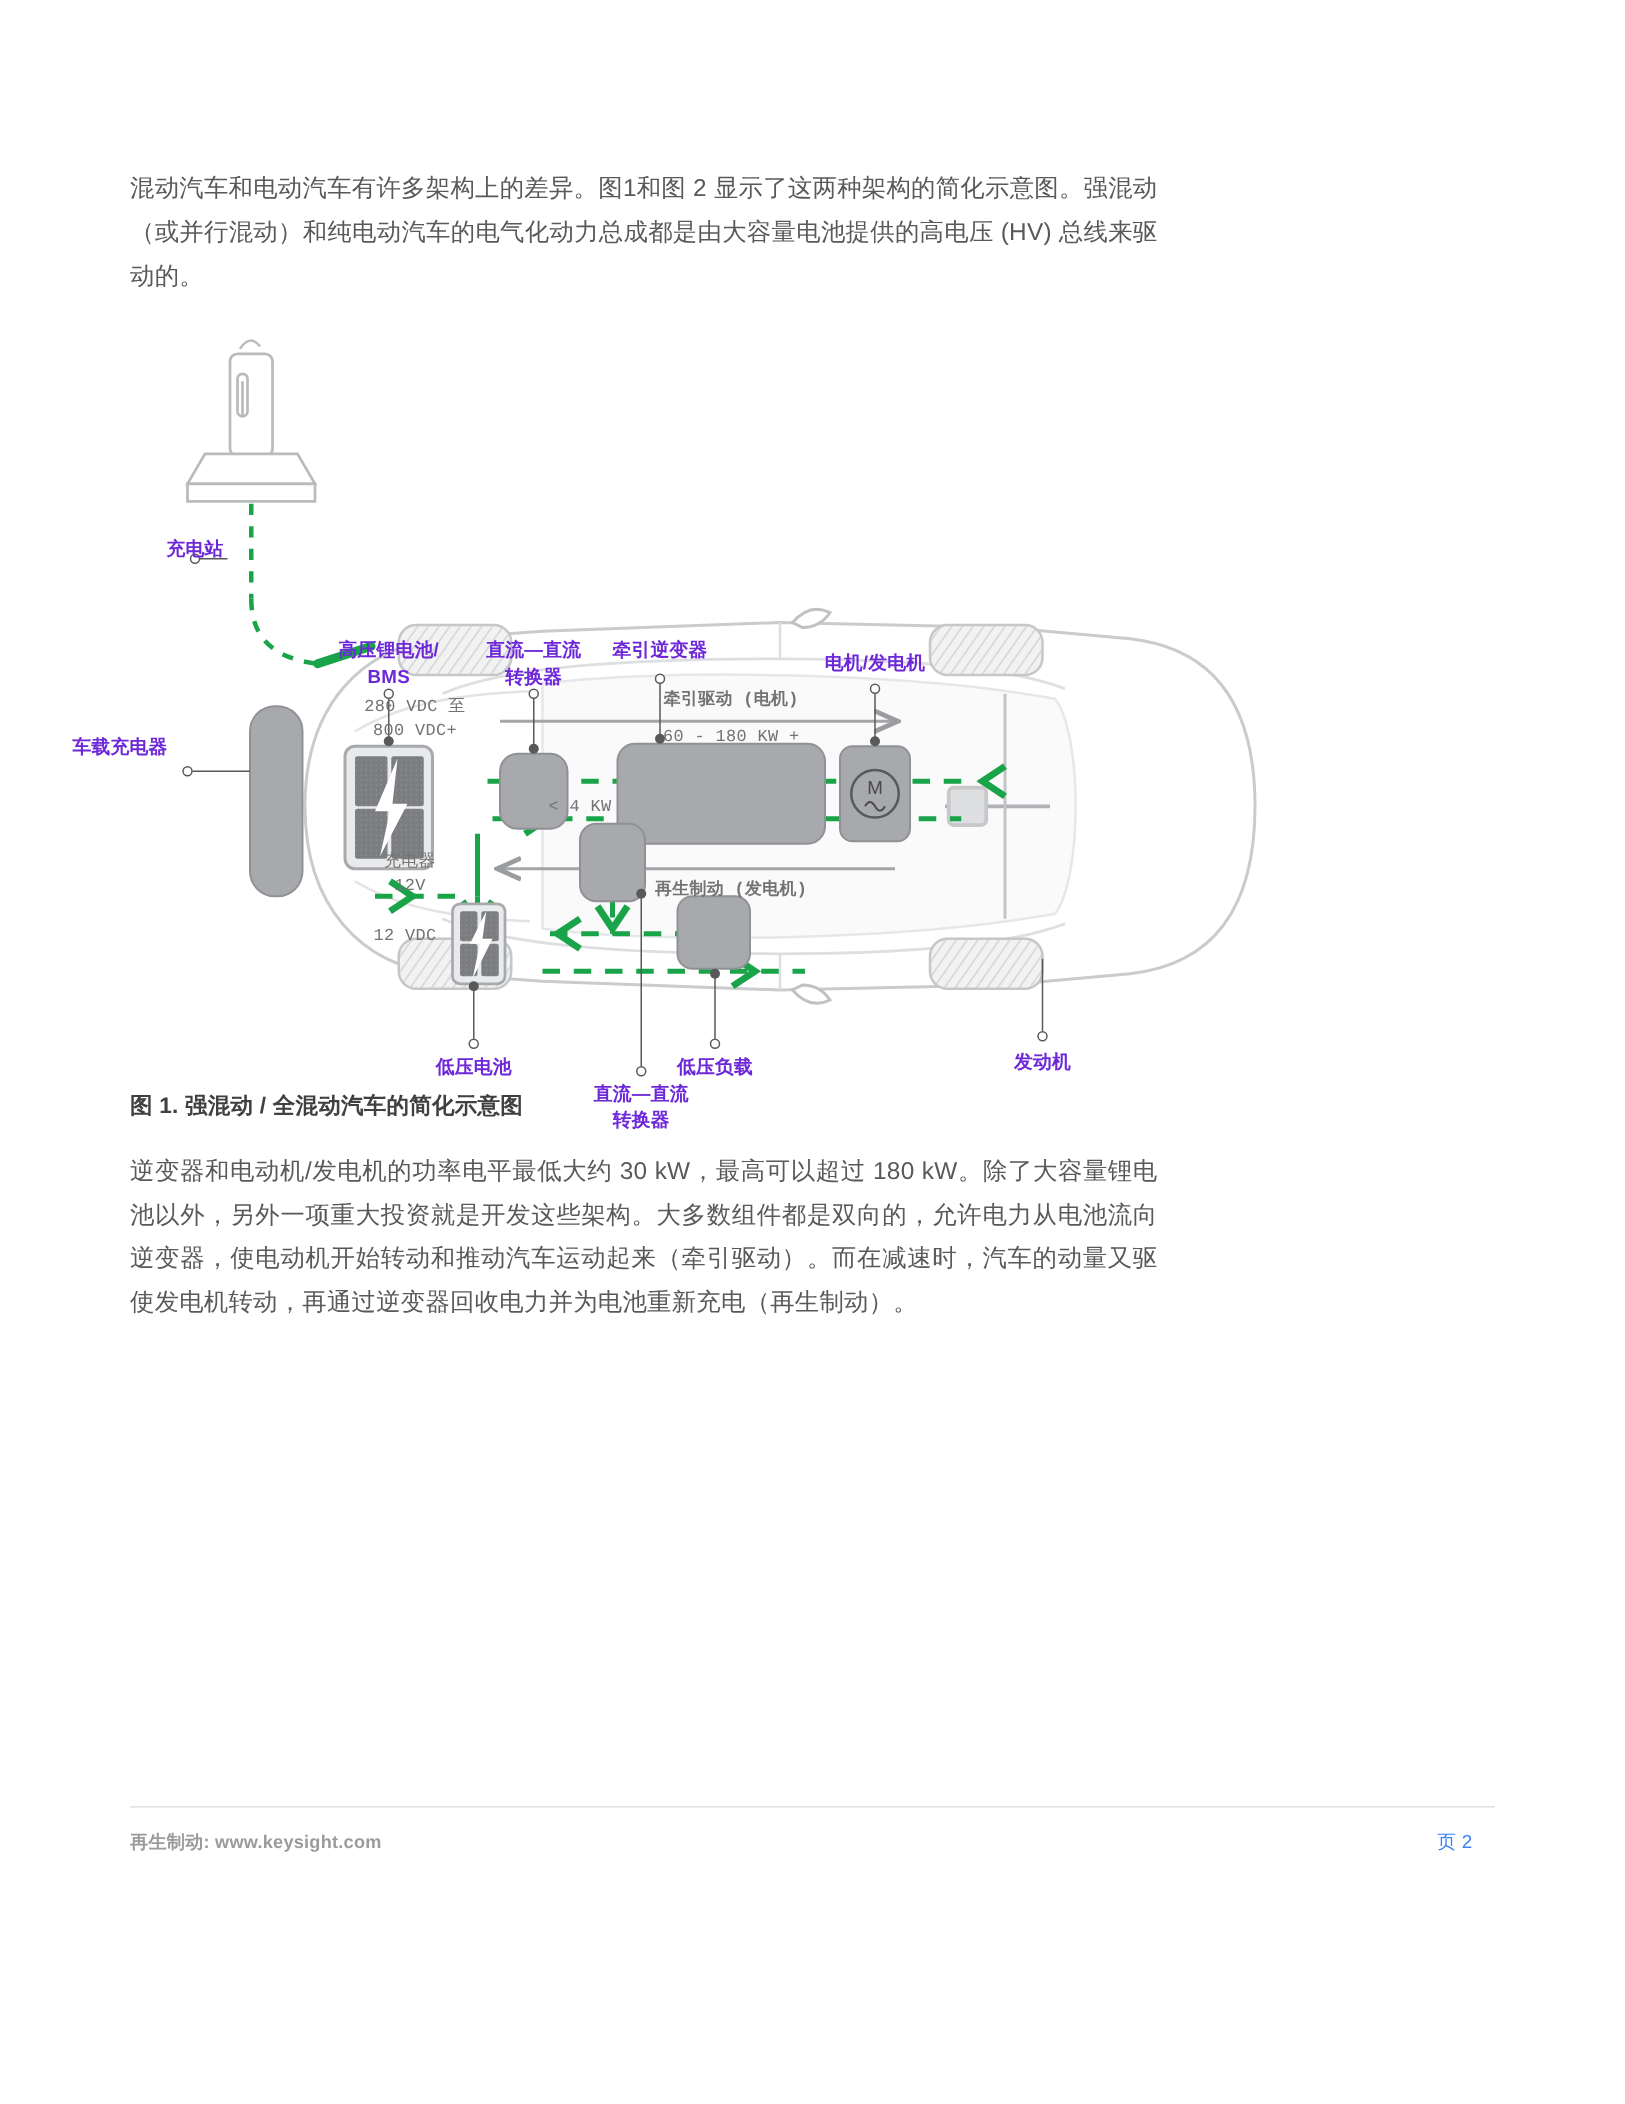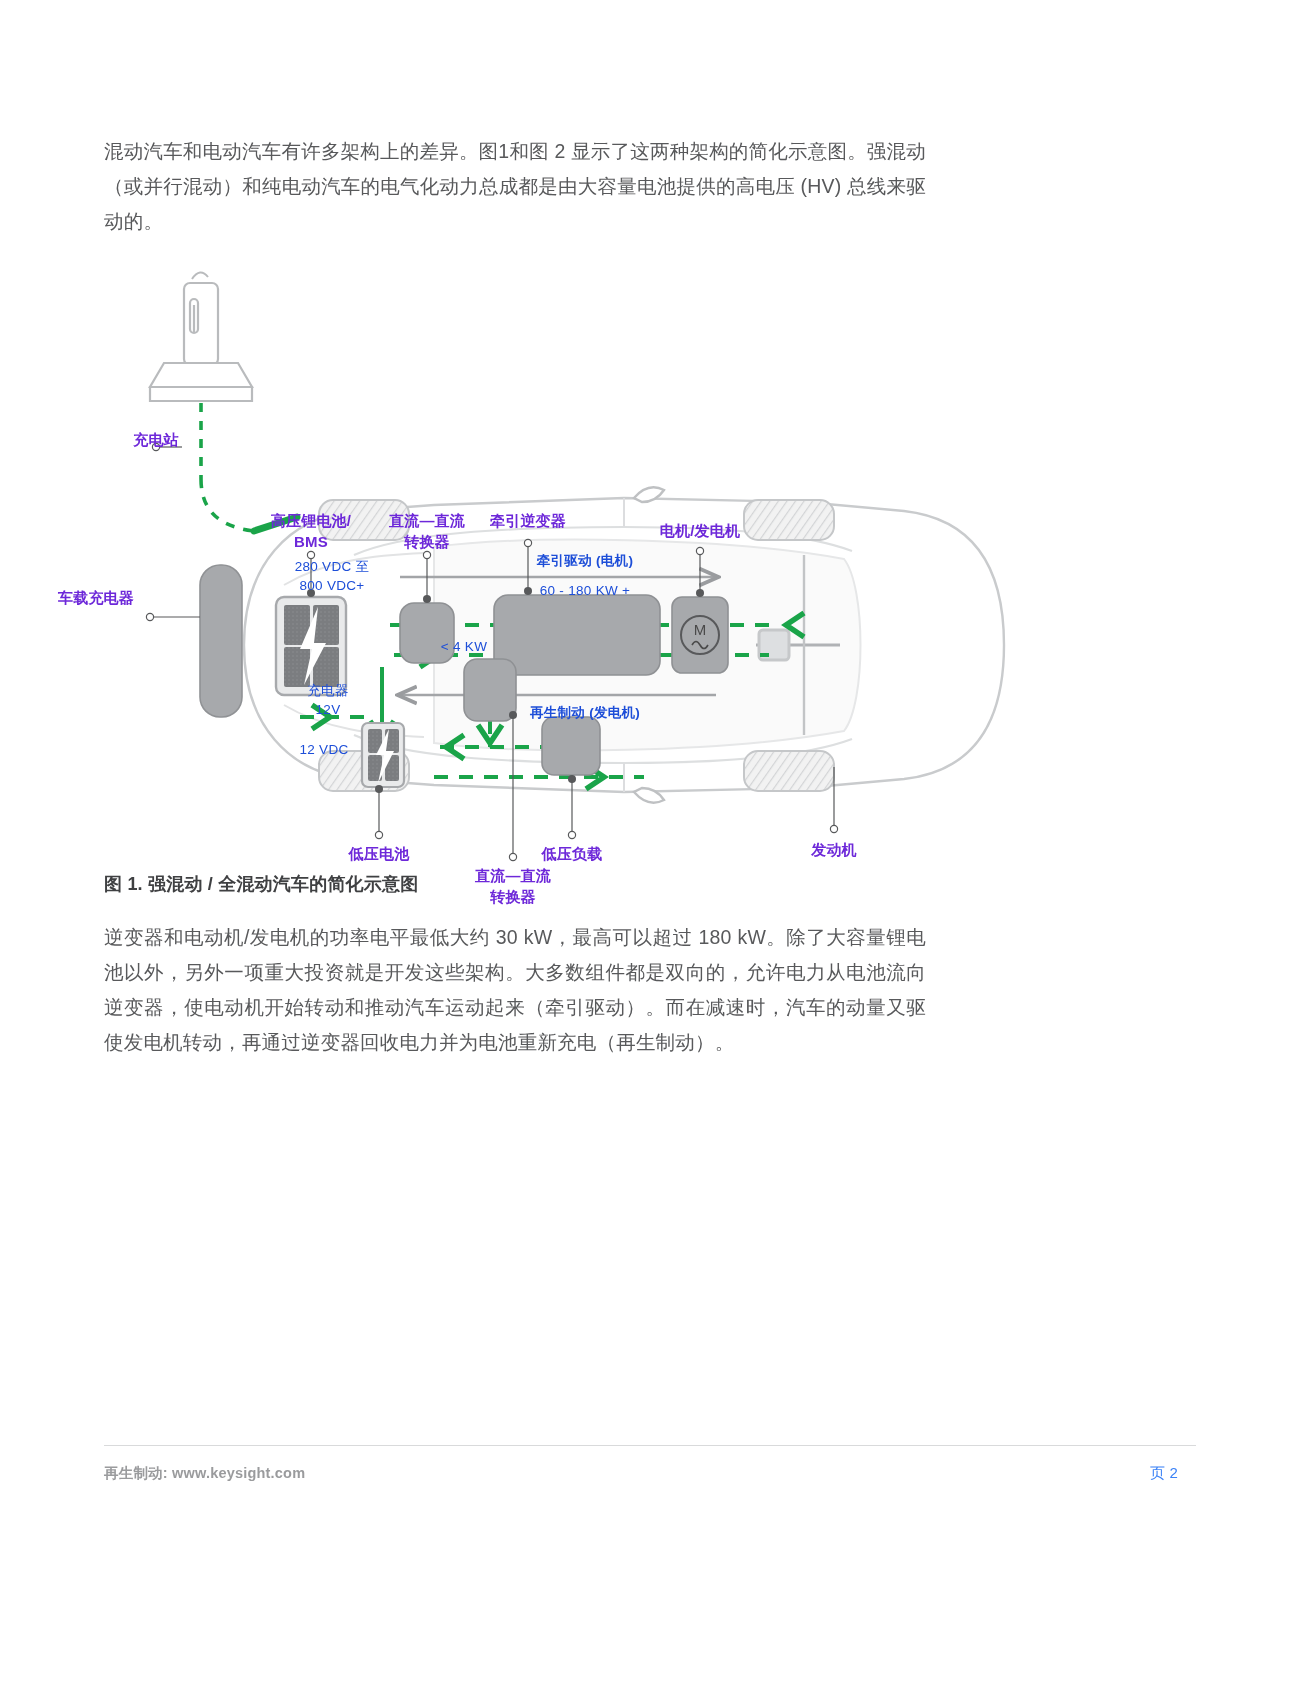--- a/index.html
+++ b/index.html
@@ -71,26 +71,27 @@
     font-weight:bold;
     color:#6d28d9;
     text-align:center;
     line-height:21px;
     letter-spacing:0.2px;
     white-space:nowrap;
   }
   .fig-val {
     position:absolute;
     font-size:13.5px;
-    color:#1d4ed8;
+    color:#737373;
     font-weight:normal;
     text-align:center;
     line-height:19px;
     white-space:nowrap;
     letter-spacing:0.3px;
+    font-family:Liberation Mono, monospace;
   }
   .fig-val.bold { font-weight:bold; }
 </style>
 </head>
 <body>
 
 <div class="page">
 
   <div class="para p1">混动汽车和电动汽车有许多架构上的差异。图1和图 2 显示了这两种架构的简化示意图。强混动（或并行混动）和纯电动汽车的电气化动力总成都是由大容量电池提供的高电压 (HV) 总线来驱动的。</div>
 

